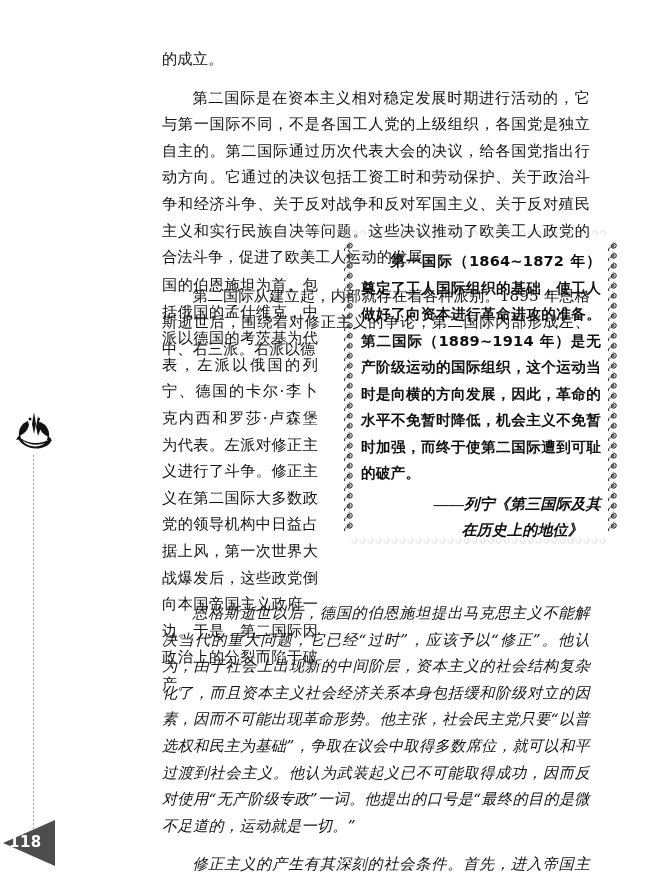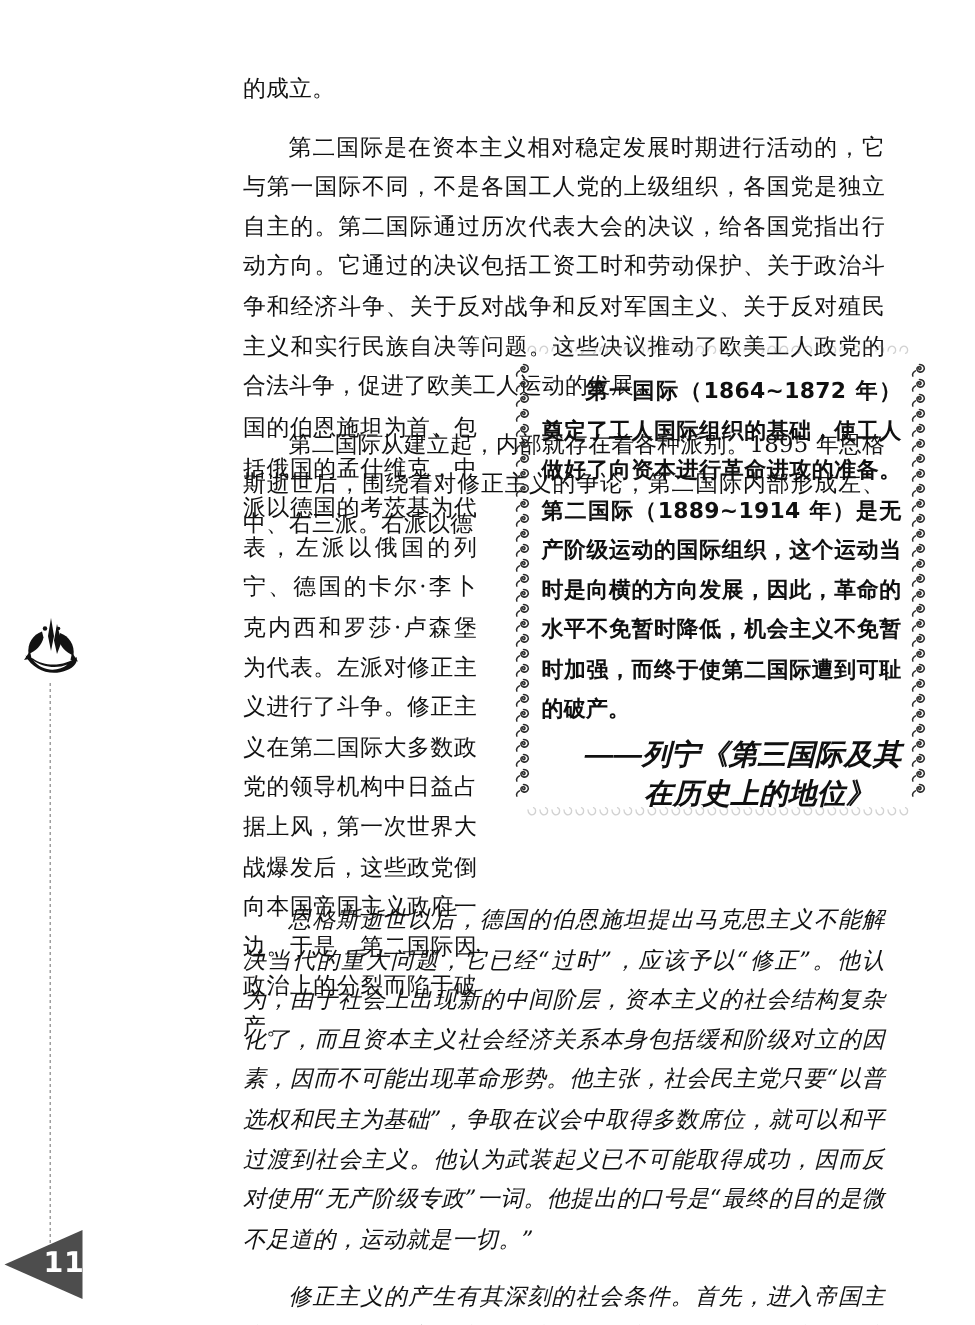--- a/index.html
+++ b/index.html
@@ -58,25 +58,25 @@
   .folio-tri {
     position: absolute;
     left: 0; top: 0;
     width: 0; height: 0;
     border-top: 23px solid transparent;
     border-bottom: 23px solid transparent;
     border-right: 52px solid #4d4d4d;
   }
   .folio-num {
     position: absolute;
-    left: 26px;
+    left: 6px;
     top: 12px;
     width: 40px;
     font-family: "DejaVu Sans", "Liberation Sans", sans-serif;
-    font-size: 19px;
+    font-size: 15px;
     font-weight: 700;
     color: #ffffff;
     letter-spacing: .5px;
     line-height: 20px;
   }
 
   
   .col-text {
     position: absolute;
     font-size: 15.2px;
@@ -150,24 +150,24 @@
     line-height: 26.5px;
     text-align: justify;
     text-justify: inter-character;
     color: #101010;
     letter-spacing: .2px;
   }
   .qb-inner p { margin: 0; text-indent: 2em; }
 
   .qb-attrib {
     margin-top: 4px;
-    font-family: Liberation Sans, sans-serif;
+    font-family: Liberation Serif, serif;
     font-style: italic;
     font-weight: 700;
-    font-size: 19px;
+    font-size: 15px;
     line-height: 26px;
     letter-spacing: .2px;
     text-align: right;
     text-indent: 0;
   }
   .qb-attrib .line2 {
     display: block;
     padding-right: 18px;
   }
 </style>

